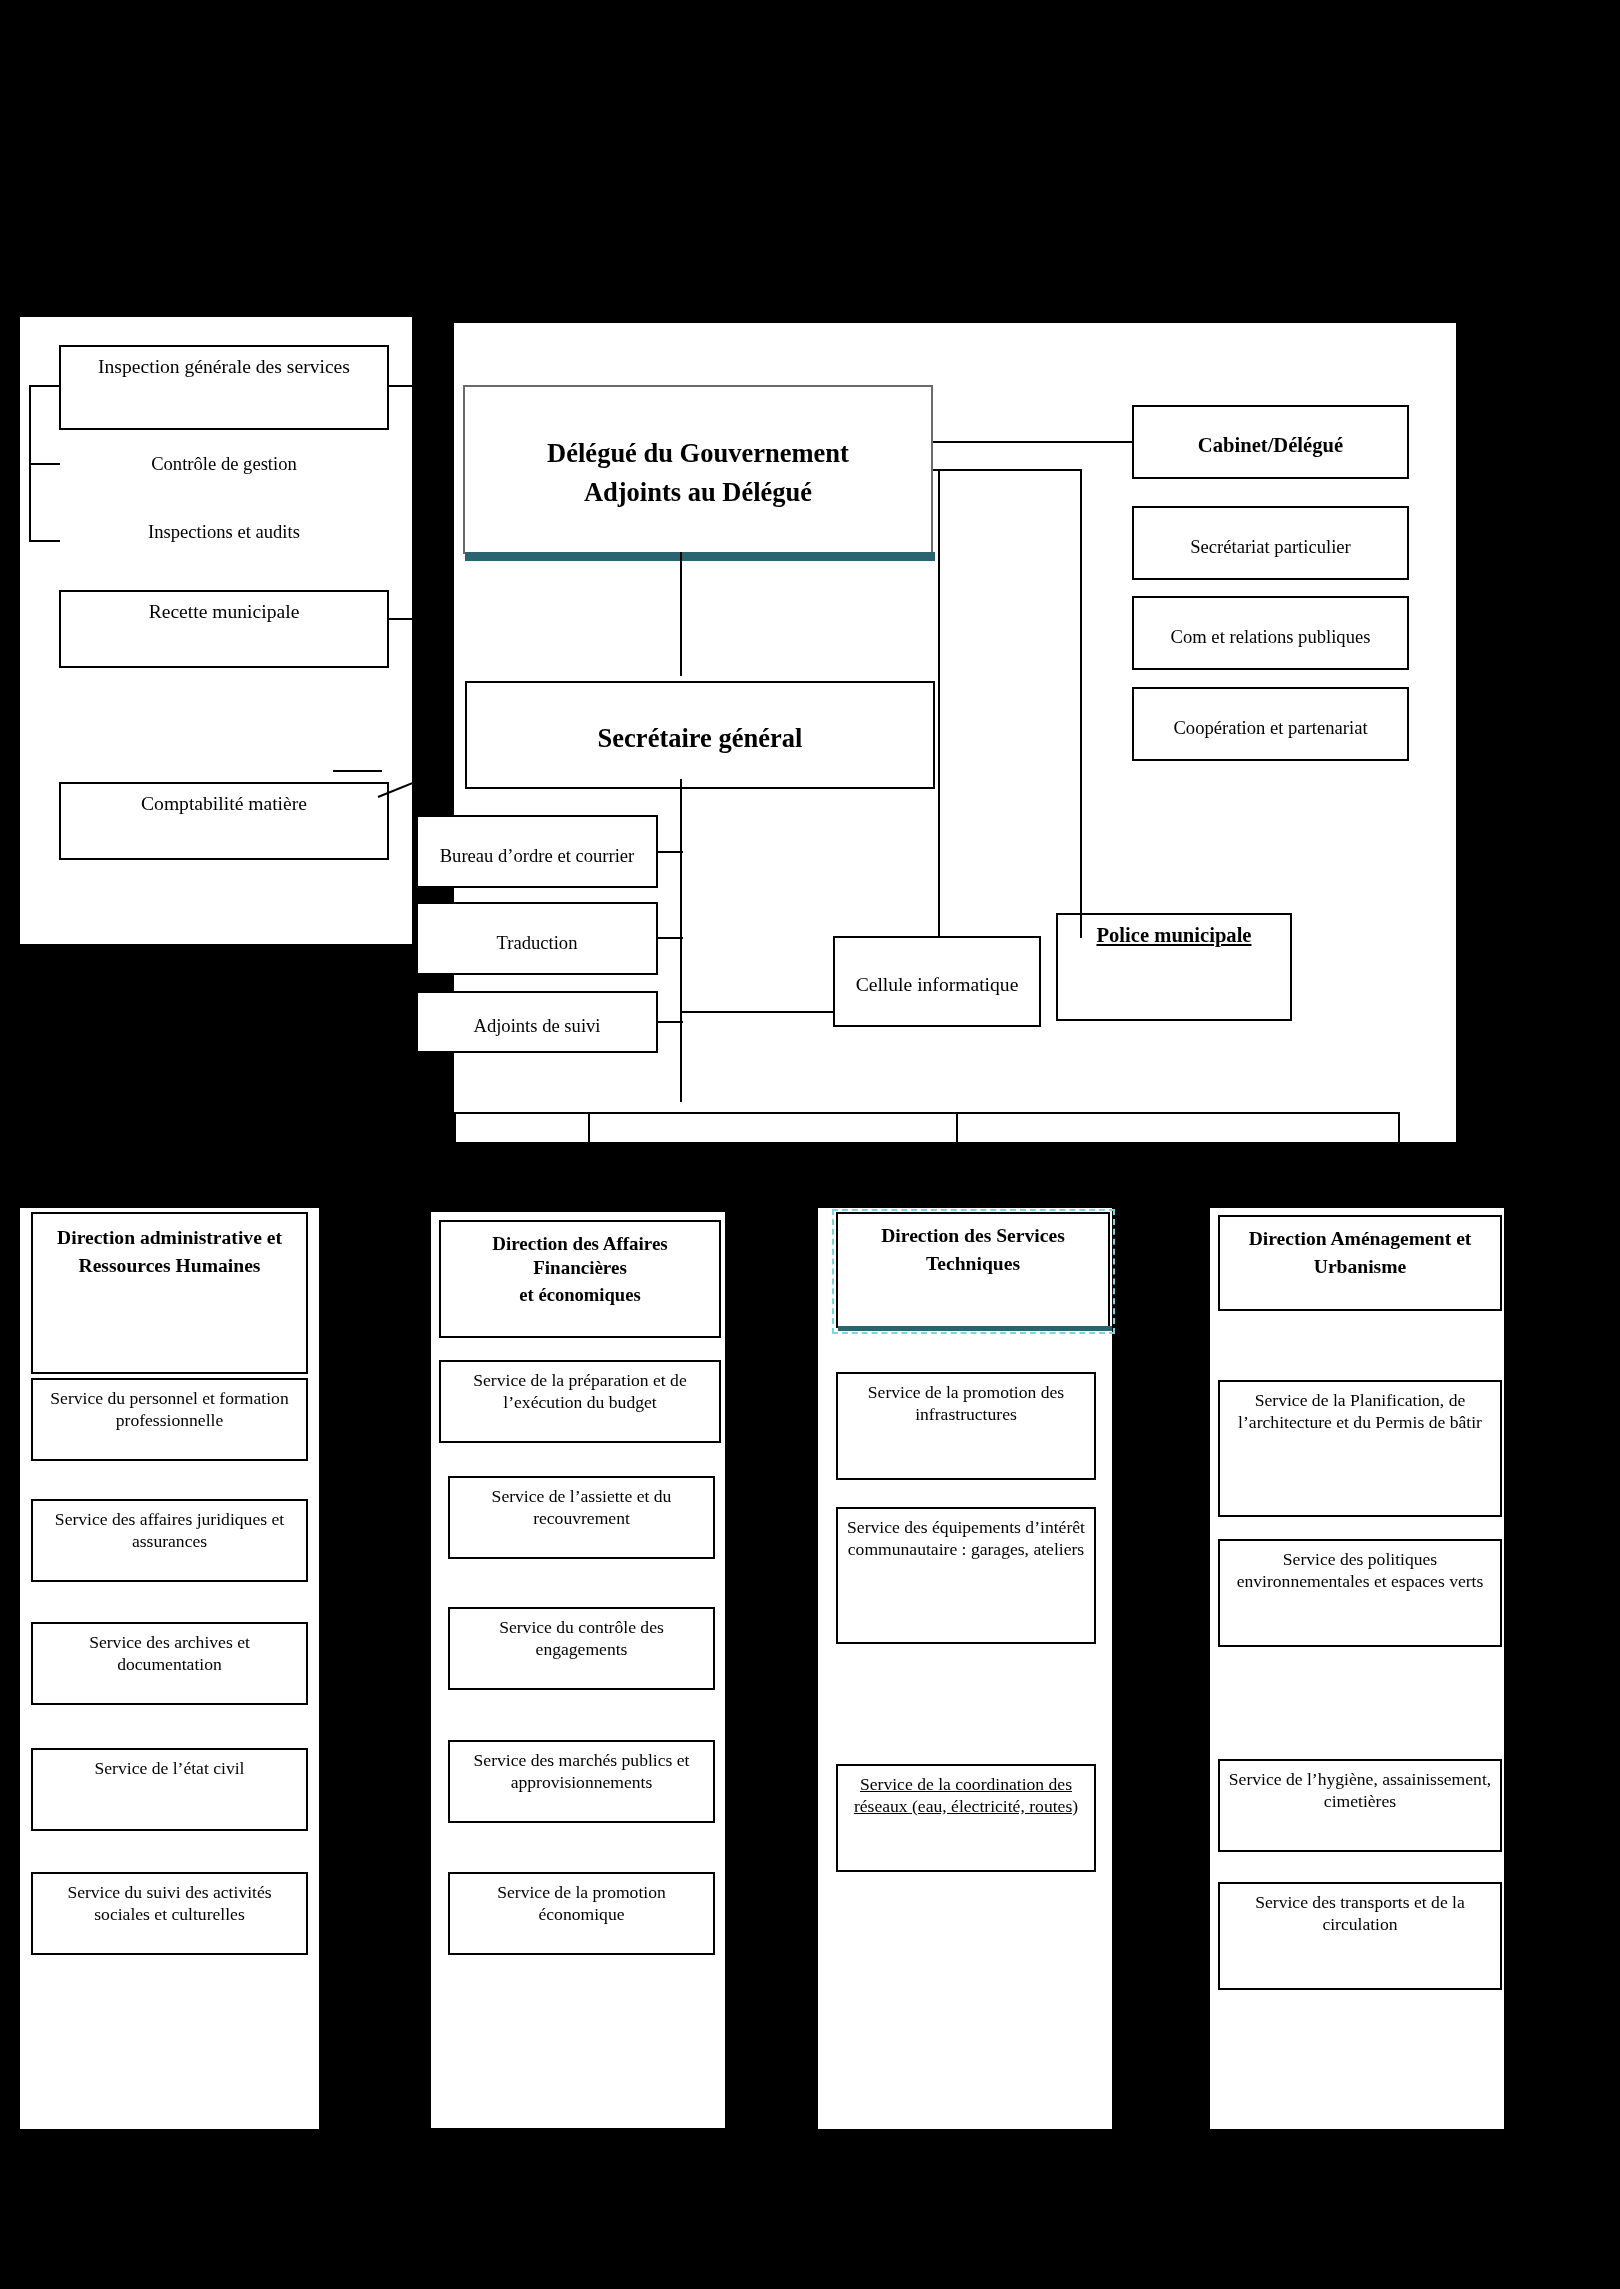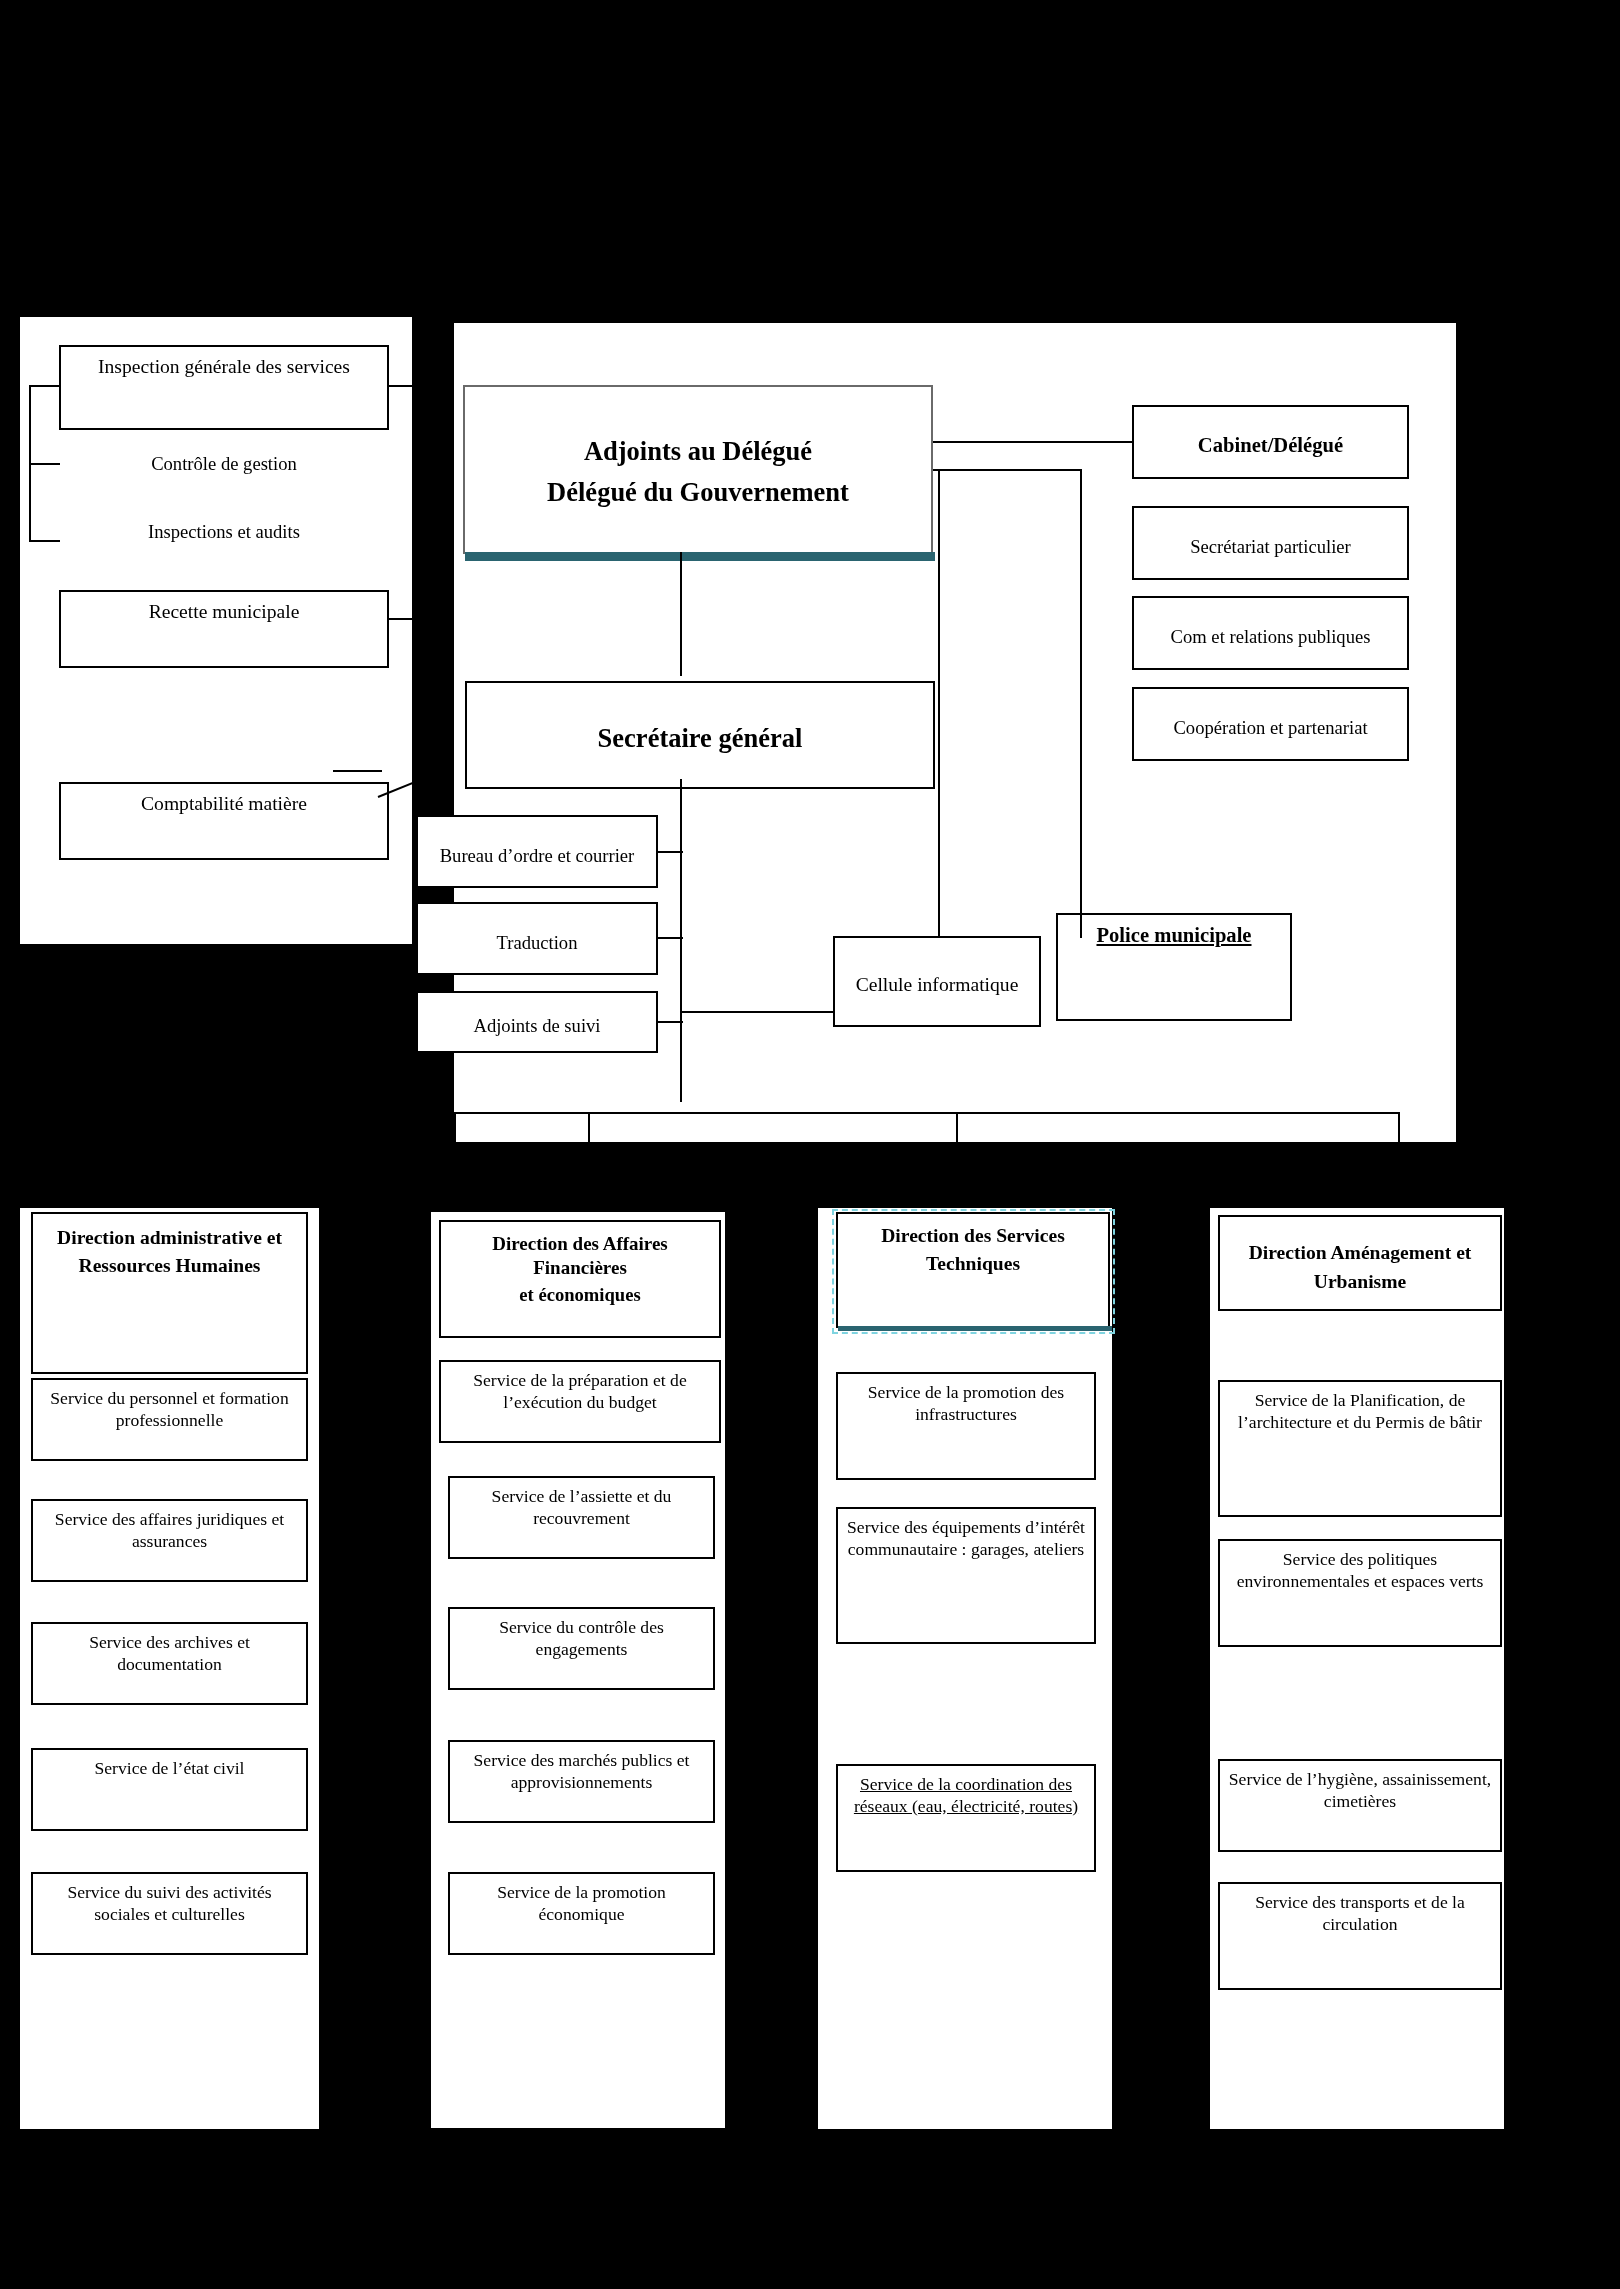--- a/index.html
+++ b/index.html
@@ -62,22 +62,22 @@
 
 <div class="line hline" style="left:389px; top:385px; width:59px;"></div>
 <div class="line hline" style="left:389px; top:618px; width:29px;"></div>
 <div class="line hline" style="left:333px; top:770px; width:49px;"></div>
 <div class="line" style="left:378px; top:796px; width:55px; height:2px; transform:rotate(-22deg); transform-origin:left center;"></div>
 
 <div class="panel" style="left:454px; top:323px; width:1002px; height:819px;"></div>
 
 <div class="nbox" style="left:463px; top:385px; width:470px; height:169px; border:2px solid #6a6a6a; align-items:center;">
   <span style="display:block;width:100%;">
+    <span class="lbl bold" style="font-size:26.5px;">Délégué du Gouvernement</span>
     <span class="lbl bold" style="font-size:26.5px;padding-top:5.9px;">Adjoints au Délégué</span>
-    <span class="lbl bold" style="font-size:26.5px;">Délégué du Gouvernement</span>
   </span>
 </div>
 <div class="teal-accent" style="left:465px; top:552px; width:470px;"></div>
 
 <div class="line vline" style="left:680px; top:552px; height:124px;"></div>
 
 <div class="nbox" style="left:465px; top:673px; width:470px; height:108px; align-items:center;margin-top:8px;">
   <span class="lbl bold" style="font-size:26.5px;">Secrétaire général</span>
 </div>
 
@@ -197,21 +197,21 @@
   <span class="lbl">Service de la promotion des infrastructures</span>
 </div>
 <div class="nbox" style="left:836px; top:1507px; width:260px; height:137px; font-size:17.6px;">
   <span class="lbl">Service des équipements d’intérêt communautaire : garages, ateliers</span>
 </div>
 <div class="nbox" style="left:836px; top:1764px; width:260px; height:108px; font-size:17.6px;text-decoration:underline;">
   <span class="lbl">Service de la coordination des réseaux (eau, électricité, routes)</span>
 </div>
 
 <div class="panel" style="left:1210px; top:1208px; width:294px; height:921px;"></div>
-<div class="nbox" style="left:1218px; top:1215px; width:284px; height:96px; align-items:center;">
+<div class="nbox" style="left:1218px; top:1215px; width:284px; height:96px; align-items:flex-start;">
   <span style="display:block;width:100%;">
     <span class="lbl bold" style="font-size:19.6px;padding-top:9.8px;">Direction Aménagement et</span>
     <span class="lbl bold" style="font-size:19.6px;padding-top:3.9px;">Urbanisme</span>
   </span>
 </div>
 <div class="nbox" style="left:1218px; top:1380px; width:284px; height:137px; font-size:17.6px;justify-content:center;">
   <span class="lbl">Service de la Planification, de l’architecture et du Permis de bâtir</span>
 </div>
 <div class="nbox" style="left:1218px; top:1539px; width:284px; height:108px; font-size:17.6px;">
   <span class="lbl">Service des politiques environnementales et espaces verts</span>

